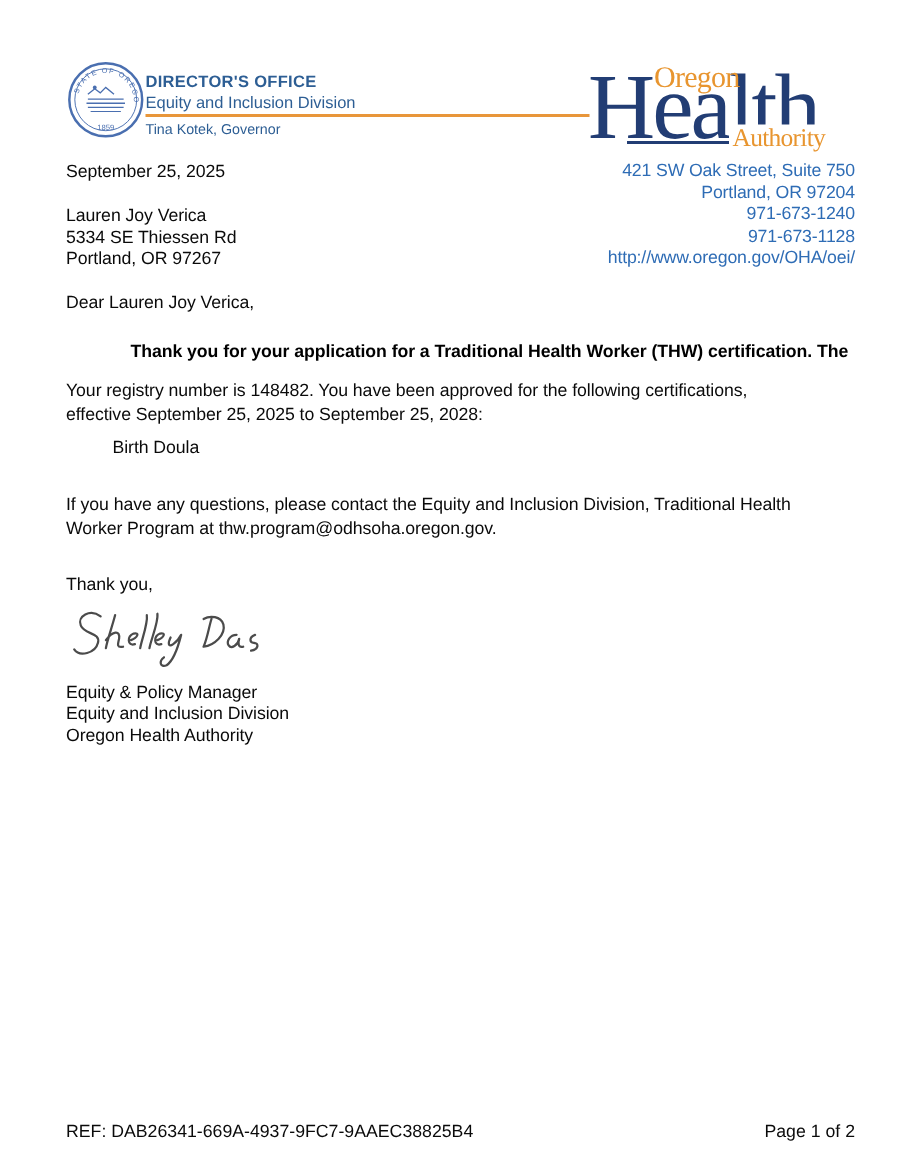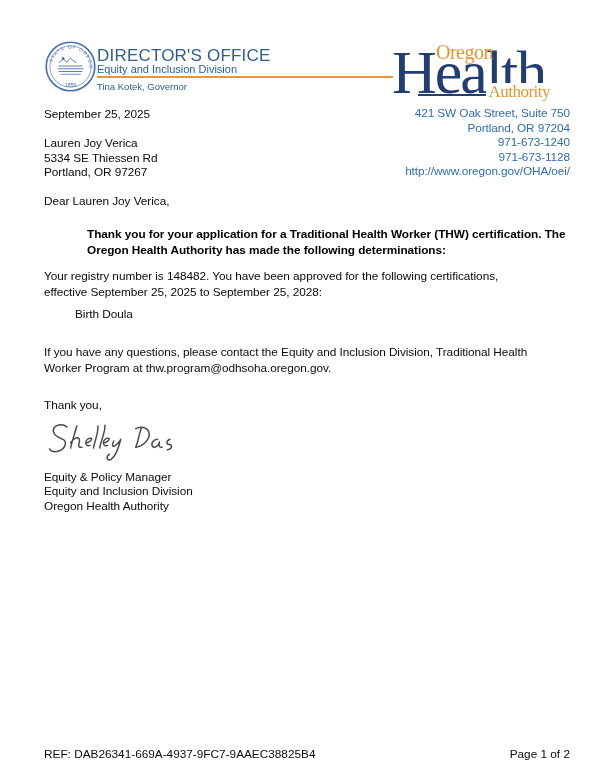--- a/index.html
+++ b/index.html
@@ -6,21 +6,21 @@
   html,body { background:#e9e9e9; }
   .page {
     position:relative; width:600px; height:776px; margin:0 auto;
     background:#ffffff; overflow:hidden;
     font-family:"Liberation Sans", sans-serif; color:#0a0a0a;
   }
 
   
   .seal { position:absolute; left:43px; top:38px; width:55px; height:57px; }
   .hdr-block { position:absolute; left:97px; top:49px; }
-  .hdr-office   { font-size:17px; color:#2d5e94; letter-spacing:.2px; line-height:13px; }
+  .hdr-office   { font-size:11px; color:#2d5e94; letter-spacing:.2px; line-height:13px;font-weight:bold; }
   .hdr-division { font-size:11px;   color:#2d5e94; line-height:13px; margin-top:1px; }
   .rule-orange  { position:absolute; left:97px; top:76px; width:296px; height:2px; background:#e8963a; }
   .hdr-governor { position:absolute; left:97px; top:81px; font-size:9.5px; color:#2d5e94; }
 
   
   .logo { position:absolute; left:392px; top:30px; width:158px; height:62px;
           font-family:"Liberation Serif", serif;margin-top:12px; }
   .logo-health { position:absolute; left:0; top:-1px; font-size:62px; line-height:62px;
                  letter-spacing:-2px; color:#223d74; }
   .logo-oregon { position:absolute; left:44px; top:0; font-size:20px; line-height:20px;
@@ -104,21 +104,20 @@
     <div class="recipient tight">
       <div>Lauren Joy Verica</div>
       <div>5334 SE Thiessen Rd</div>
       <div>Portland, OR 97267</div>
     </div>
 
     <div class="salutation">Dear Lauren Joy Verica,</div>
 
     <div class="para-bold">
       <div class="nowrap">Thank you for your application for a Traditional Health Worker (THW) certification. The</div>
-      <div class="nowrap">Oregon Health Authority has made the following determinations:</div>
     </div>
 
     <div class="para-registry">
       <div class="nowrap">Your registry number is 148482. You have been approved for the following certifications,</div>
       <div class="nowrap">effective September 25, 2025 to September 25, 2028:</div>
     </div>
 
     <div class="certification">Birth Doula</div>
 
     <div class="para-questions">

